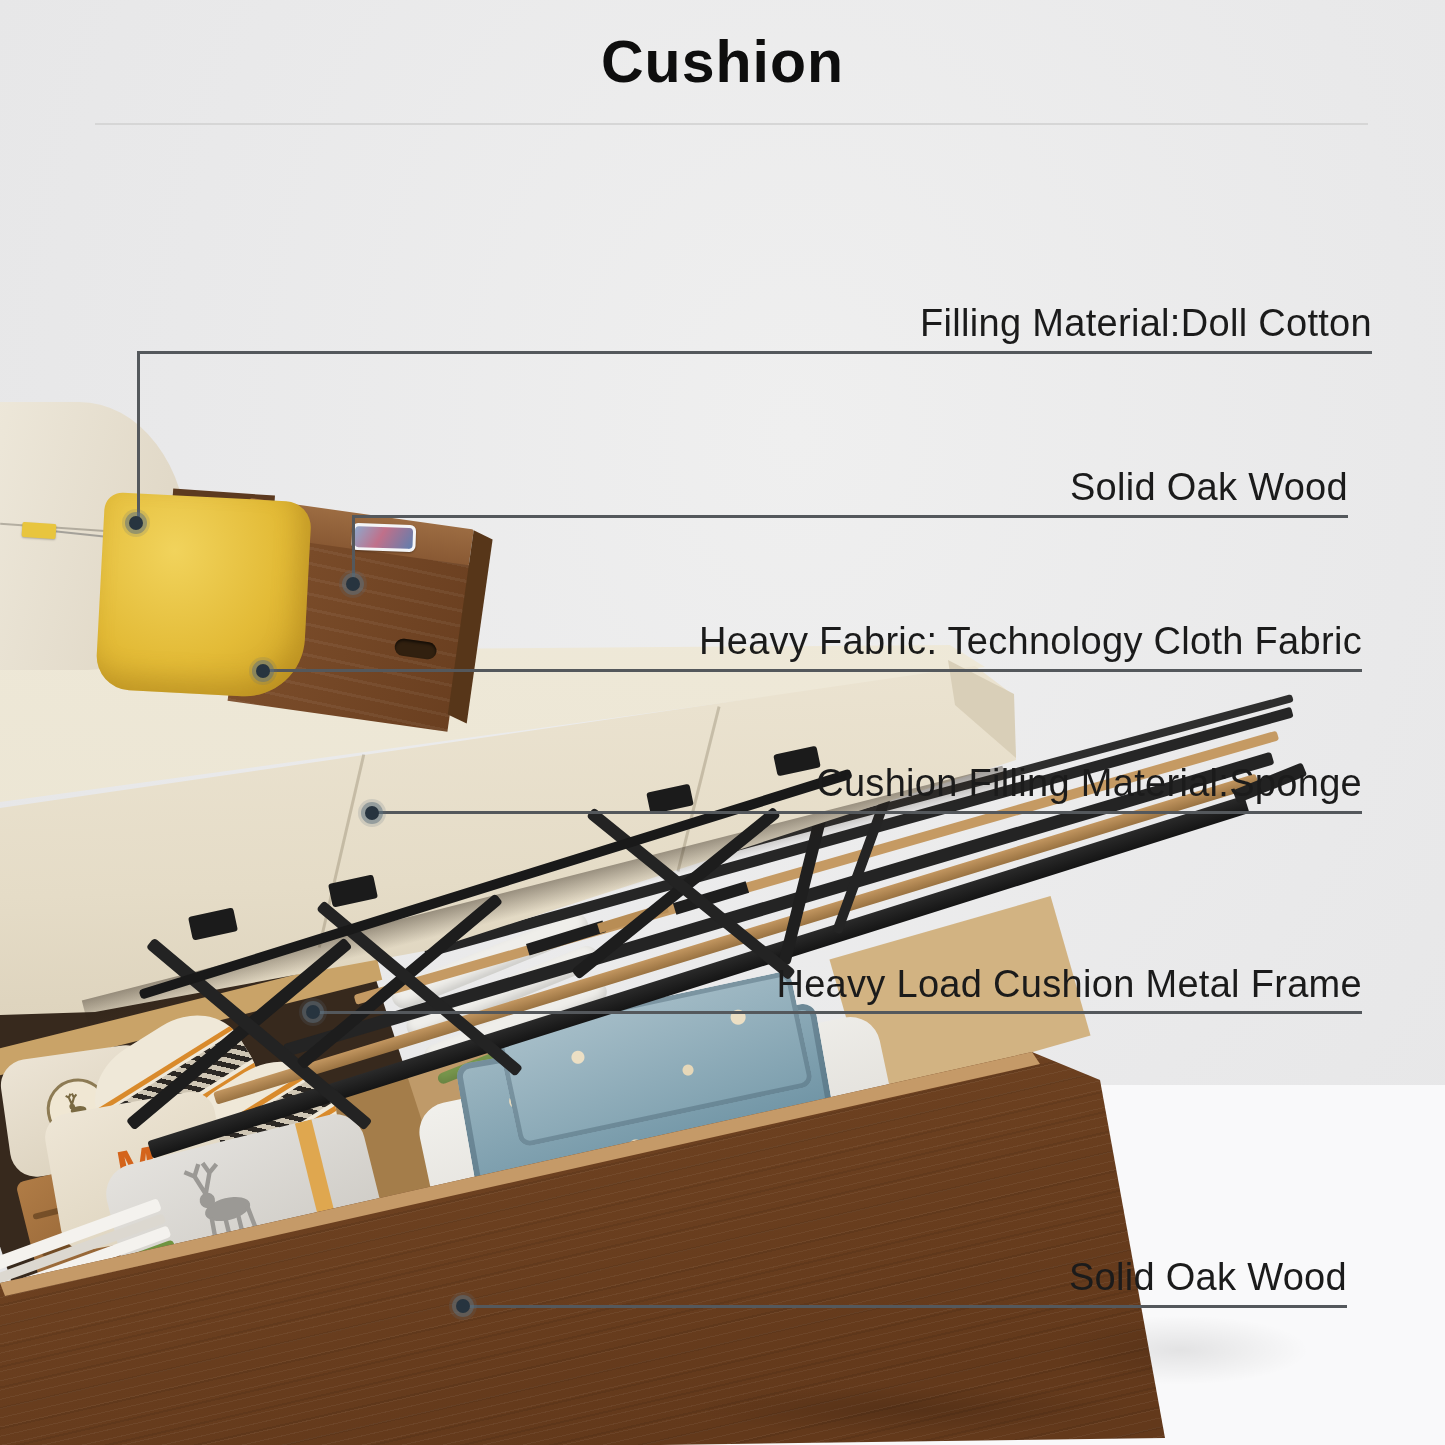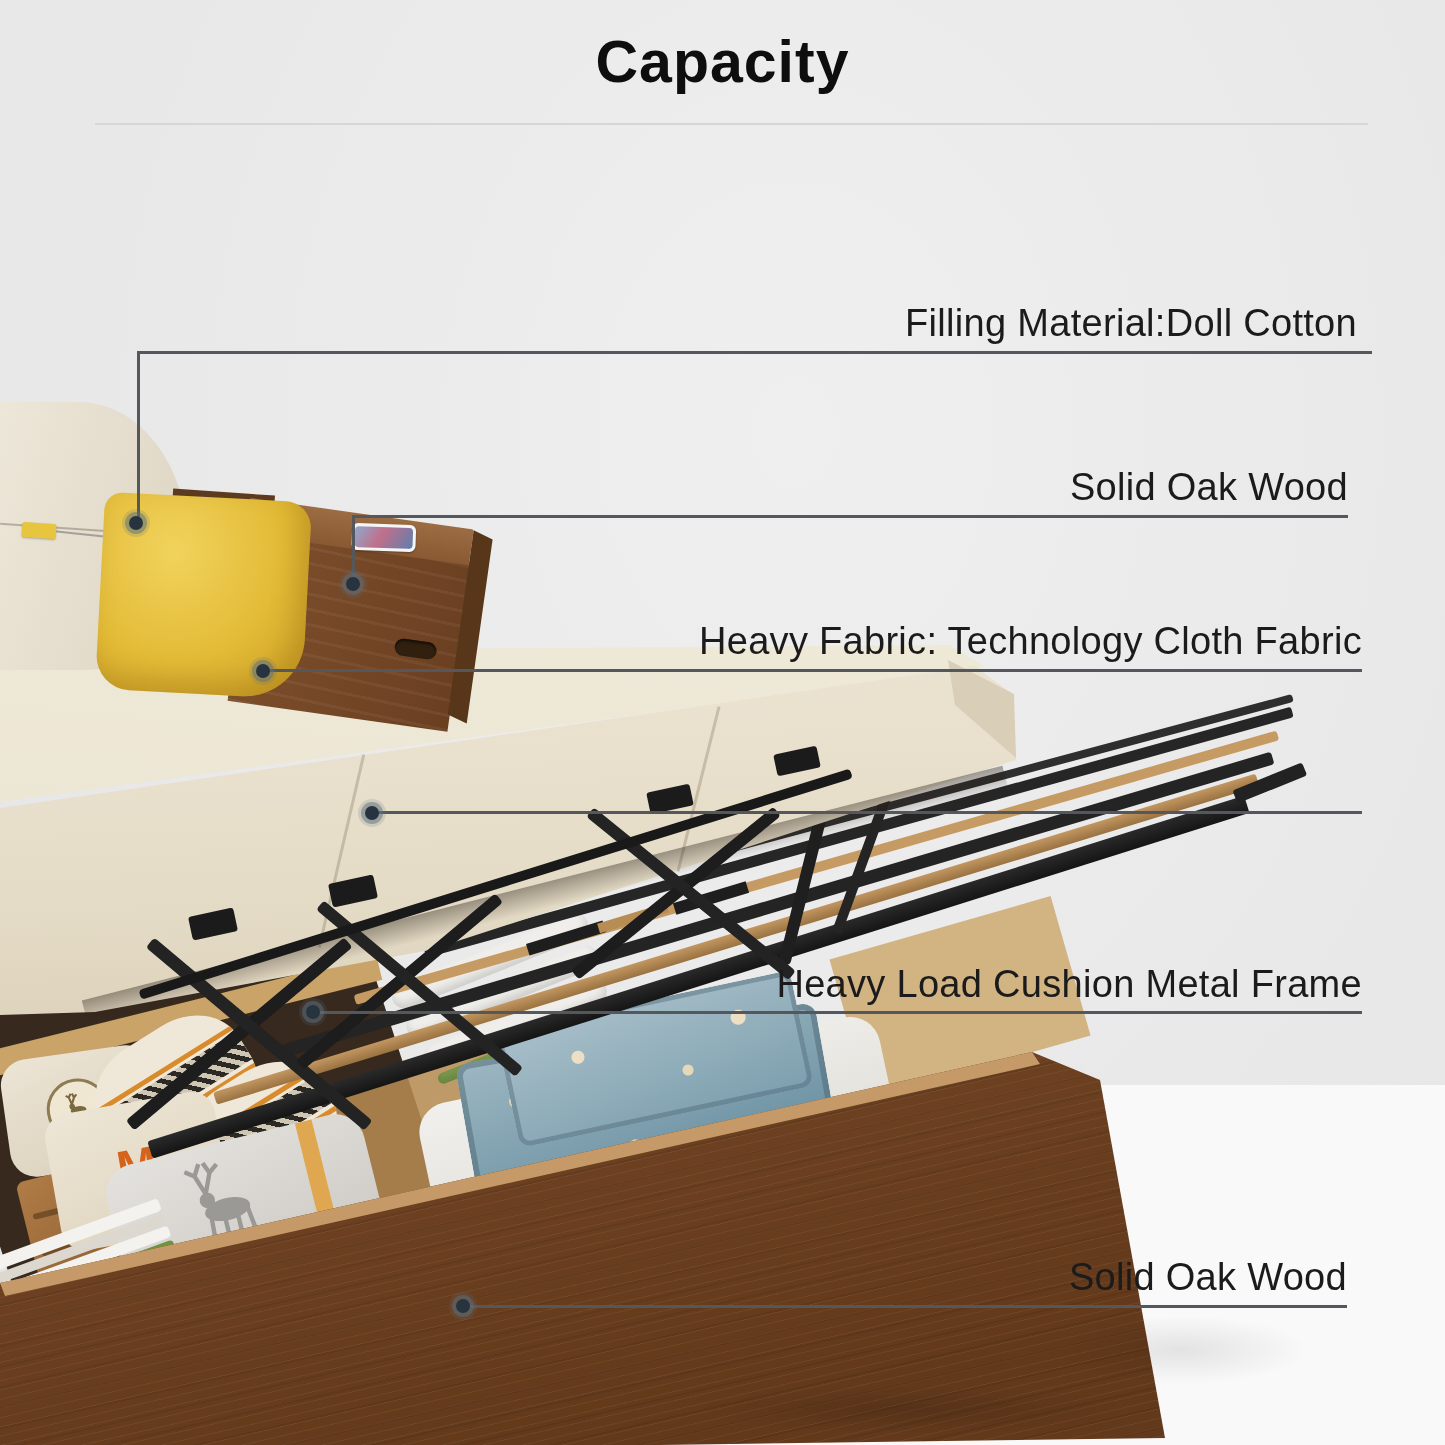--- a/index.html
+++ b/index.html
@@ -150,21 +150,21 @@
   .yellow-pillow{left:100px;top:497px;width:207px;height:197px;z-index:24;
         background:radial-gradient(at 35% 28%,#f1d35c,#e3bb37 55%,#cc9f24 100%);
         border-radius:18px 26px 60px 34px;transform:rotate(3deg);
         box-shadow:inset -10px -14px 24px rgba(150,110,20,.35);}
 </style>
 </head>
 <body>
 
 <div id="stage">
 
-  <div class="title">Capacity</div>
+  <div class="title">Cushion</div>
   <div class="divider"></div>
 
   <div class="layer">
 
     <div class="layer floor"></div>
     <div class="abs shadow1"></div>
     <div class="abs shadow2"></div>
 
     <div class="abs interior-dark"></div>
     <div class="abs interior-tan1"></div>
@@ -295,33 +295,34 @@
         <div class="screen"></div>
       </div>
     </div>
 
     <div class="abs yellow-pillow"></div>
   </div>
 
   <div class="lead" style="left:137px;top:351px;width:1235px;"></div>
   <div class="lead v" style="left:137px;top:351px;height:172px;"></div>
   <div class="dot" style="left:136px;top:523px;"></div>
-  <div class="callout-label" style="right:88px;top:300px;">Filling Material:Doll Cotton</div>
+  <div class="callout-label" style="right:73px;top:300px;">Filling Material:Doll Cotton</div>
 
   <div class="lead" style="left:352px;top:515px;width:996px;"></div>
   <div class="lead v" style="left:352px;top:515px;height:69px;"></div>
   <div class="dot" style="left:353px;top:584px;"></div>
   <div class="callout-label" style="right:97px;top:464px;">Solid Oak Wood</div>
 
   <div class="lead" style="left:263px;top:669px;width:1099px;"></div>
   <div class="dot" style="left:263px;top:671px;"></div>
   <div class="callout-label" style="right:83px;top:618px;">Heavy Fabric: Technology Cloth Fabric</div>
 
   <div class="lead" style="left:372px;top:811px;width:990px;"></div>
   <div class="dot" style="left:372px;top:813px;"></div>
+  <div class="callout-label" style="right:83px;top:760px;">Cushion Filling Material:Sponge</div>
 
   <div class="lead" style="left:313px;top:1011px;width:1049px;"></div>
   <div class="dot" style="left:313px;top:1012px;"></div>
   <div class="callout-label" style="right:83px;top:961px;">Heavy Load Cushion Metal Frame</div>
 
   <div class="lead" style="left:463px;top:1305px;width:884px;"></div>
   <div class="dot" style="left:463px;top:1306px;"></div>
   <div class="callout-label" style="right:98px;top:1254px;">Solid Oak Wood</div>
 
 </div>

